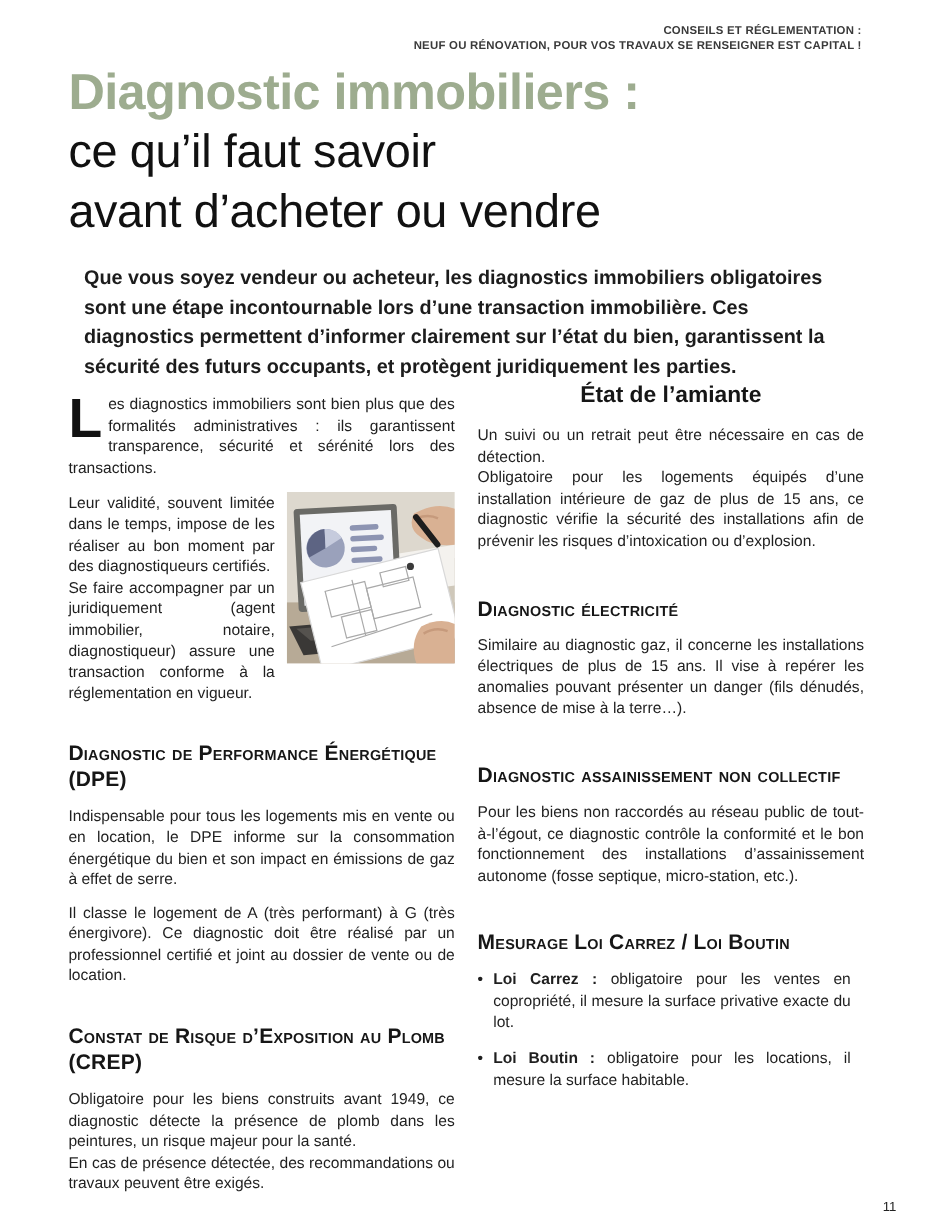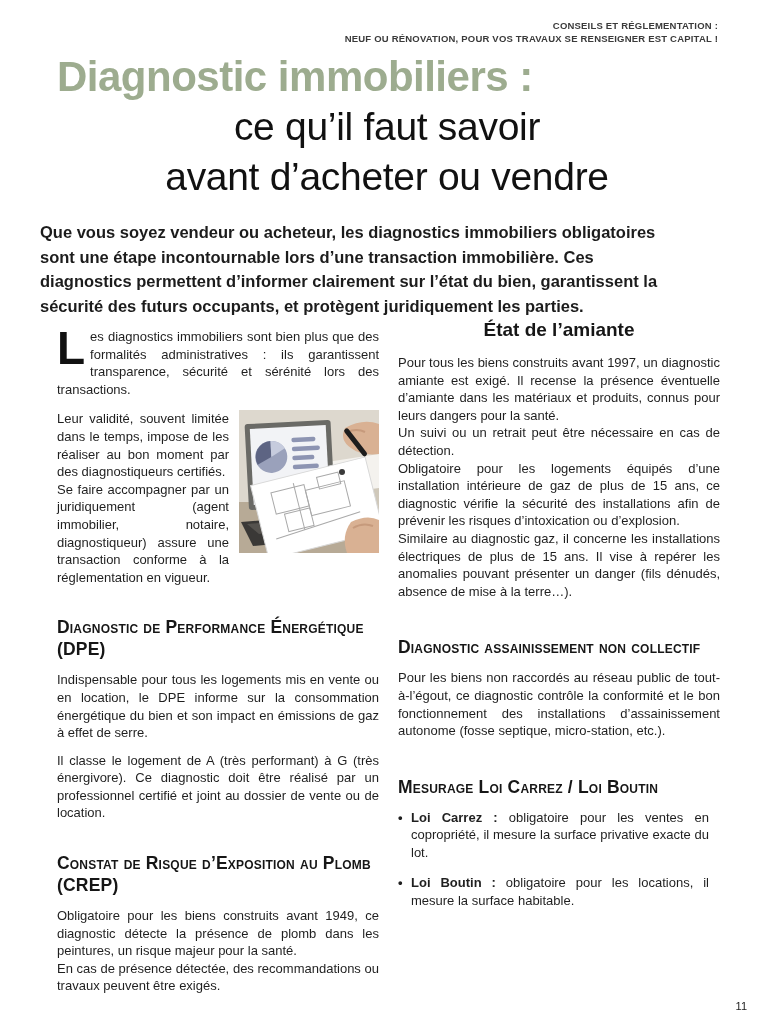--- a/index.html
+++ b/index.html
@@ -11,25 +11,25 @@
   .kicker{
     position:absolute;top:19px;right:55px;text-align:right;
     font-size:9.5px;font-weight:bold;letter-spacing:.2px;color:#3a3a3a;line-height:13px;
   }
   
   .title-block{position:absolute;left:57px;top:52px;width:660px;}
   .title-accent{
     font-size:42px;font-weight:bold;color:#9dac8f;letter-spacing:-.5px;line-height:50px;margin:0;
   }
   .title-black{
-    font-size:39px;font-weight:400;color:#111111;letter-spacing:-.3px;line-height:50px;margin:0;text-align:center;
+    font-size:39px;font-weight:400;color:#111111;letter-spacing:-.3px;line-height:50px;margin:0;
   }
   
   .intro{
-    position:absolute;left:40px;top:220px;width:640px;
+    position:absolute;left:70px;top:220px;width:640px;
     font-size:16.5px;font-weight:600;color:#1c1c1c;line-height:24.5px;
   }
   
   .col{position:absolute;width:322px;font-size:13px;line-height:17.6px;text-align:justify;}
   .col-left{left:57px;top:328px;}
   .col-right{left:398px;top:318px;}
   .col p{margin:0;}
   .gap-s{height:10px;}
   
   .dropcap{
@@ -139,25 +139,25 @@
 
   <h2 class="h-smallcaps">Constat de Risque d’Exposition au Plomb (CREP)</h2>
   <p>Obligatoire pour les biens construits avant 1949, ce diagnostic détecte la présence de plomb dans les peintures, un risque majeur pour la santé.</p>
   <p>En cas de présence détectée, des recommandations ou travaux peuvent être exigés.</p>
 
 </div>
 
 <div class="col col-right">
 
   <h2 class="h-plain">État de l’amiante</h2>
-  <p>Pour tous les biens construits avant 1997, un diagnostic amiante est exigé. Il recense la présence éventuelle d’amiante dans les matériaux et produits, connus pour leurs dangers pour la santé.</p>
   <p>Un suivi ou un retrait peut être nécessaire en cas de détection.</p>
 
   <p>Obligatoire pour les logements équipés d’une installation intérieure de gaz de plus de 15 ans, ce diagnostic vérifie la sécurité des installations afin de prévenir les risques d’intoxication ou d’explosion.</p>
 
+  <h2 class="h-smallcaps h-sc-right">Diagnostic électricité</h2>
   <p>Similaire au diagnostic gaz, il concerne les installations électriques de plus de 15 ans. Il vise à repérer les anomalies pouvant présenter un danger (fils dénudés, absence de mise à la terre…).</p>
 
   <h2 class="h-smallcaps h-sc-right">Diagnostic assainissement non collectif</h2>
   <p>Pour les biens non raccordés au réseau public de tout-à-l’égout, ce diagnostic contrôle la conformité et le bon fonctionnement des installations d’assainissement autonome (fosse septique, micro-station, etc.).</p>
 
   <h2 class="h-smallcaps h-sc-right">Mesurage Loi Carrez / Loi Boutin</h2>
   <div class="bullet">
     <b>Loi Carrez :</b><span> obligatoire pour les ventes en copropriété, il mesure la surface privative exacte du lot.</span>
   </div>
   <div class="bullet">

